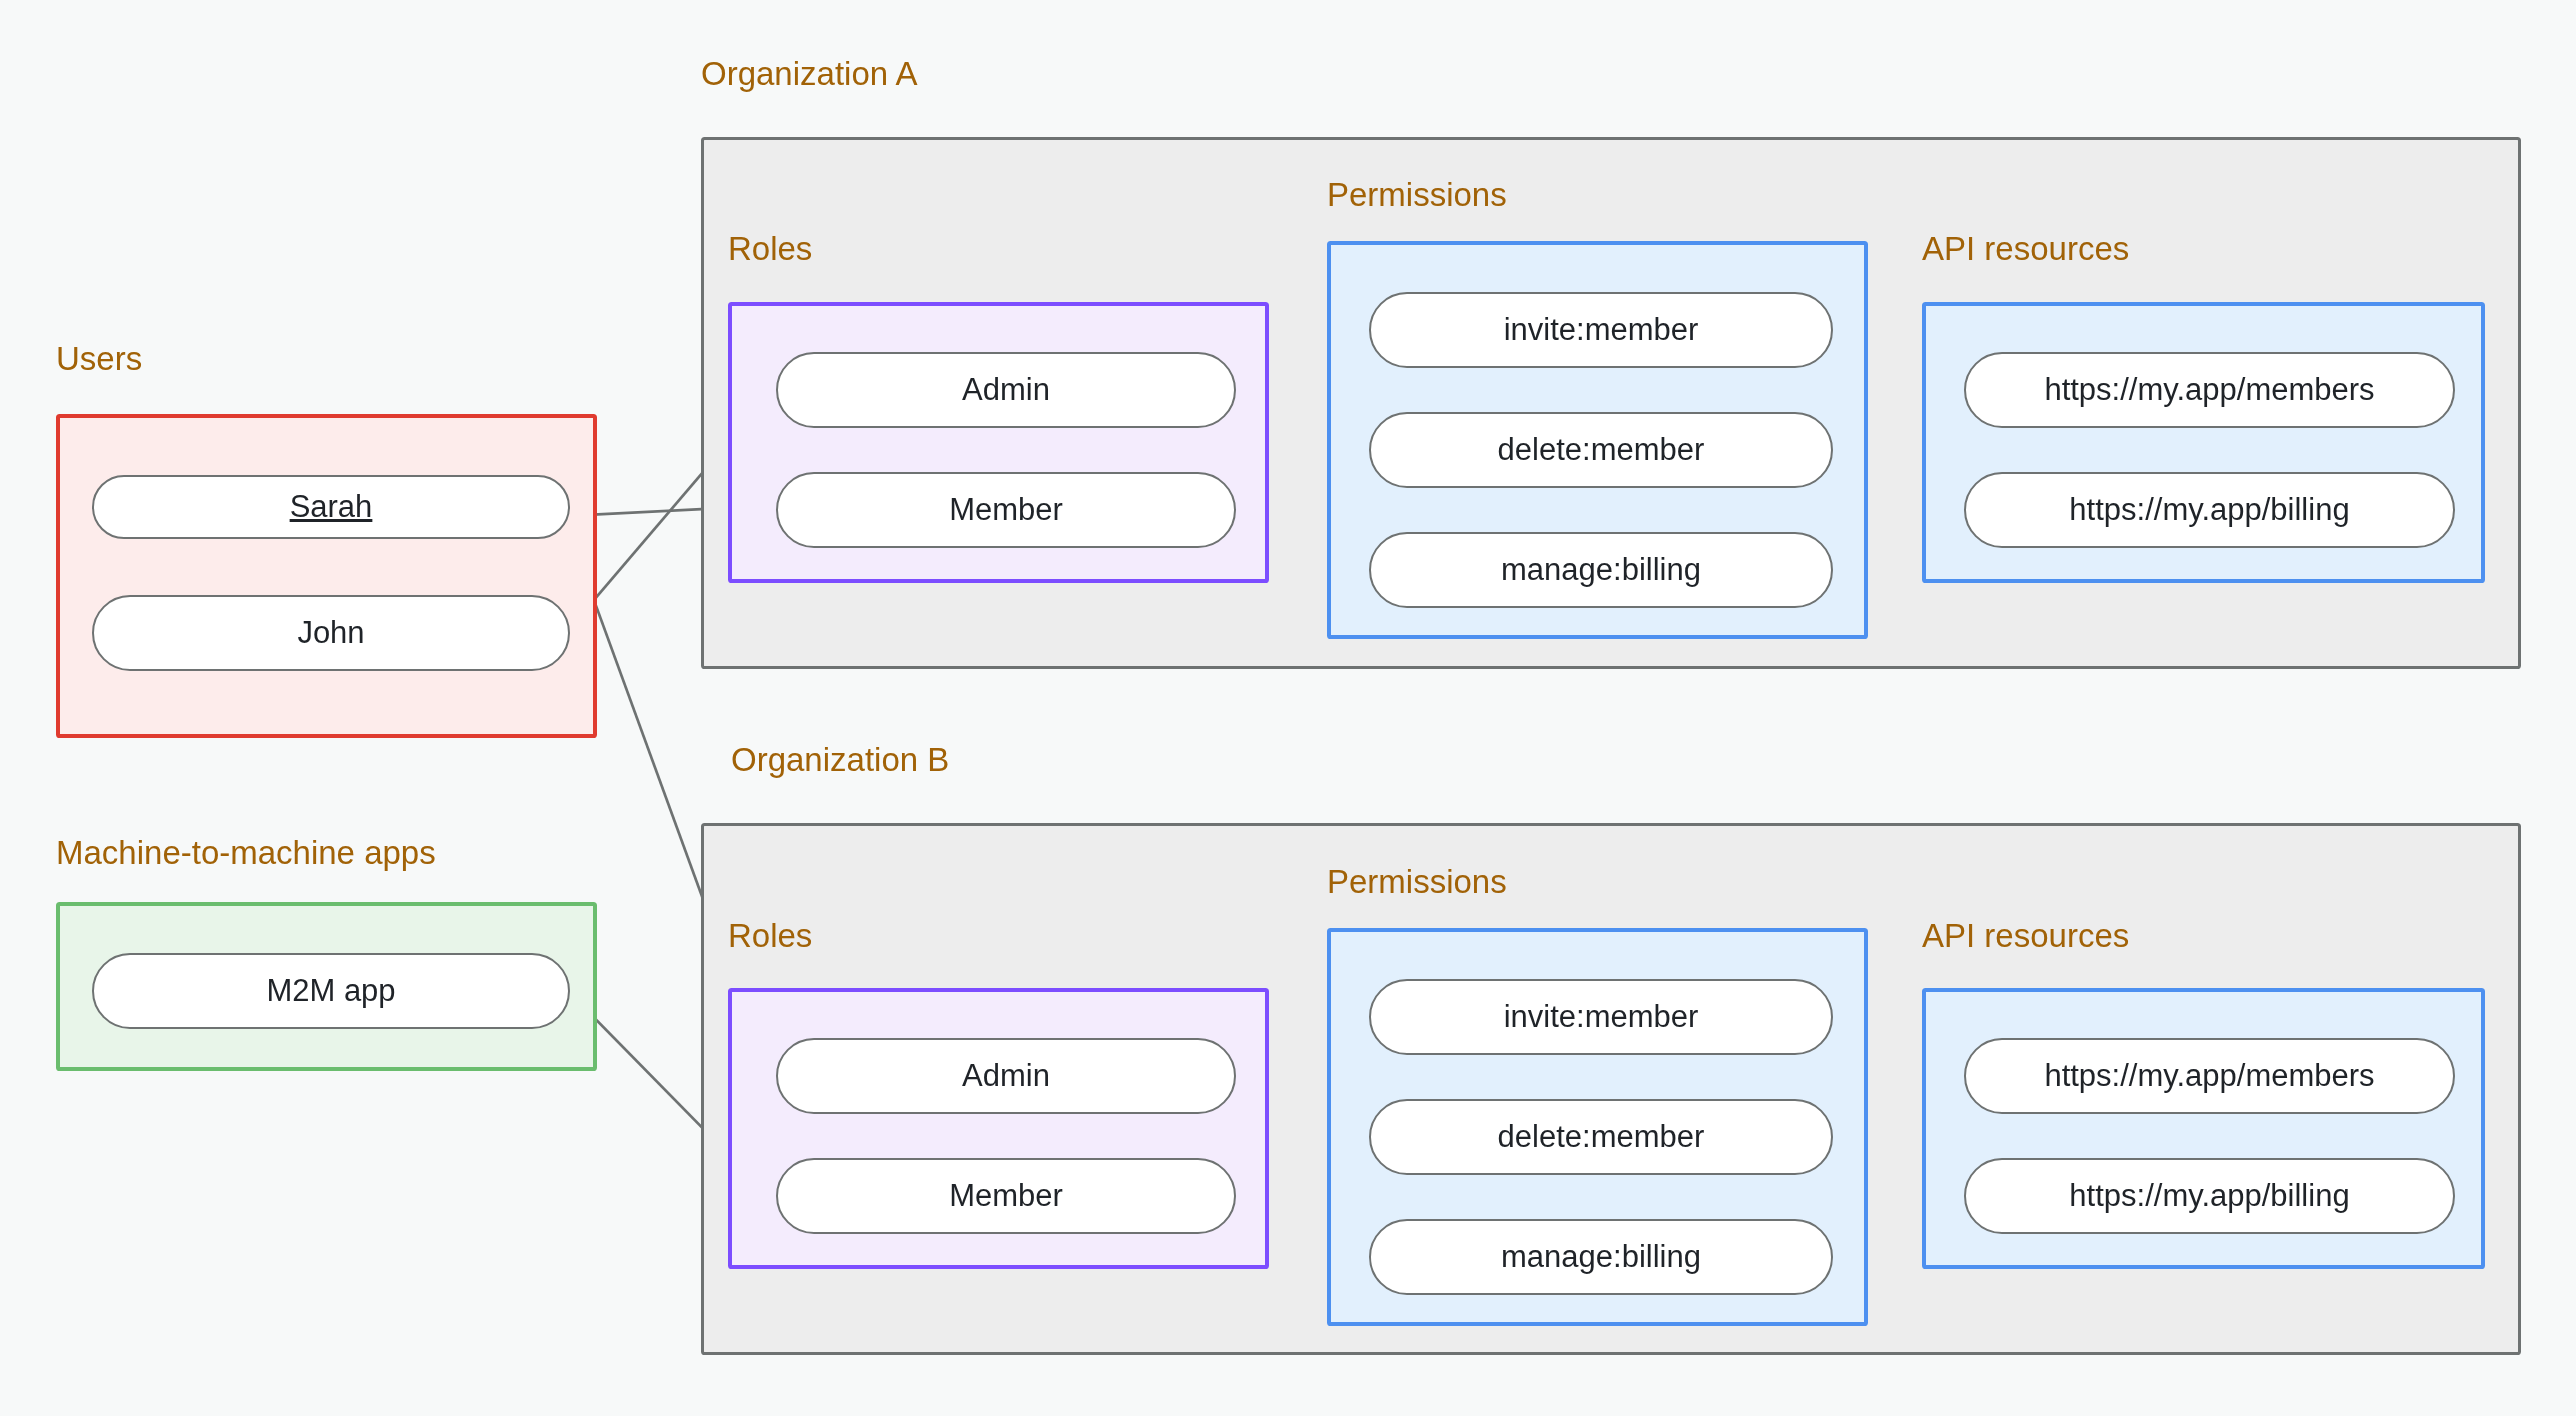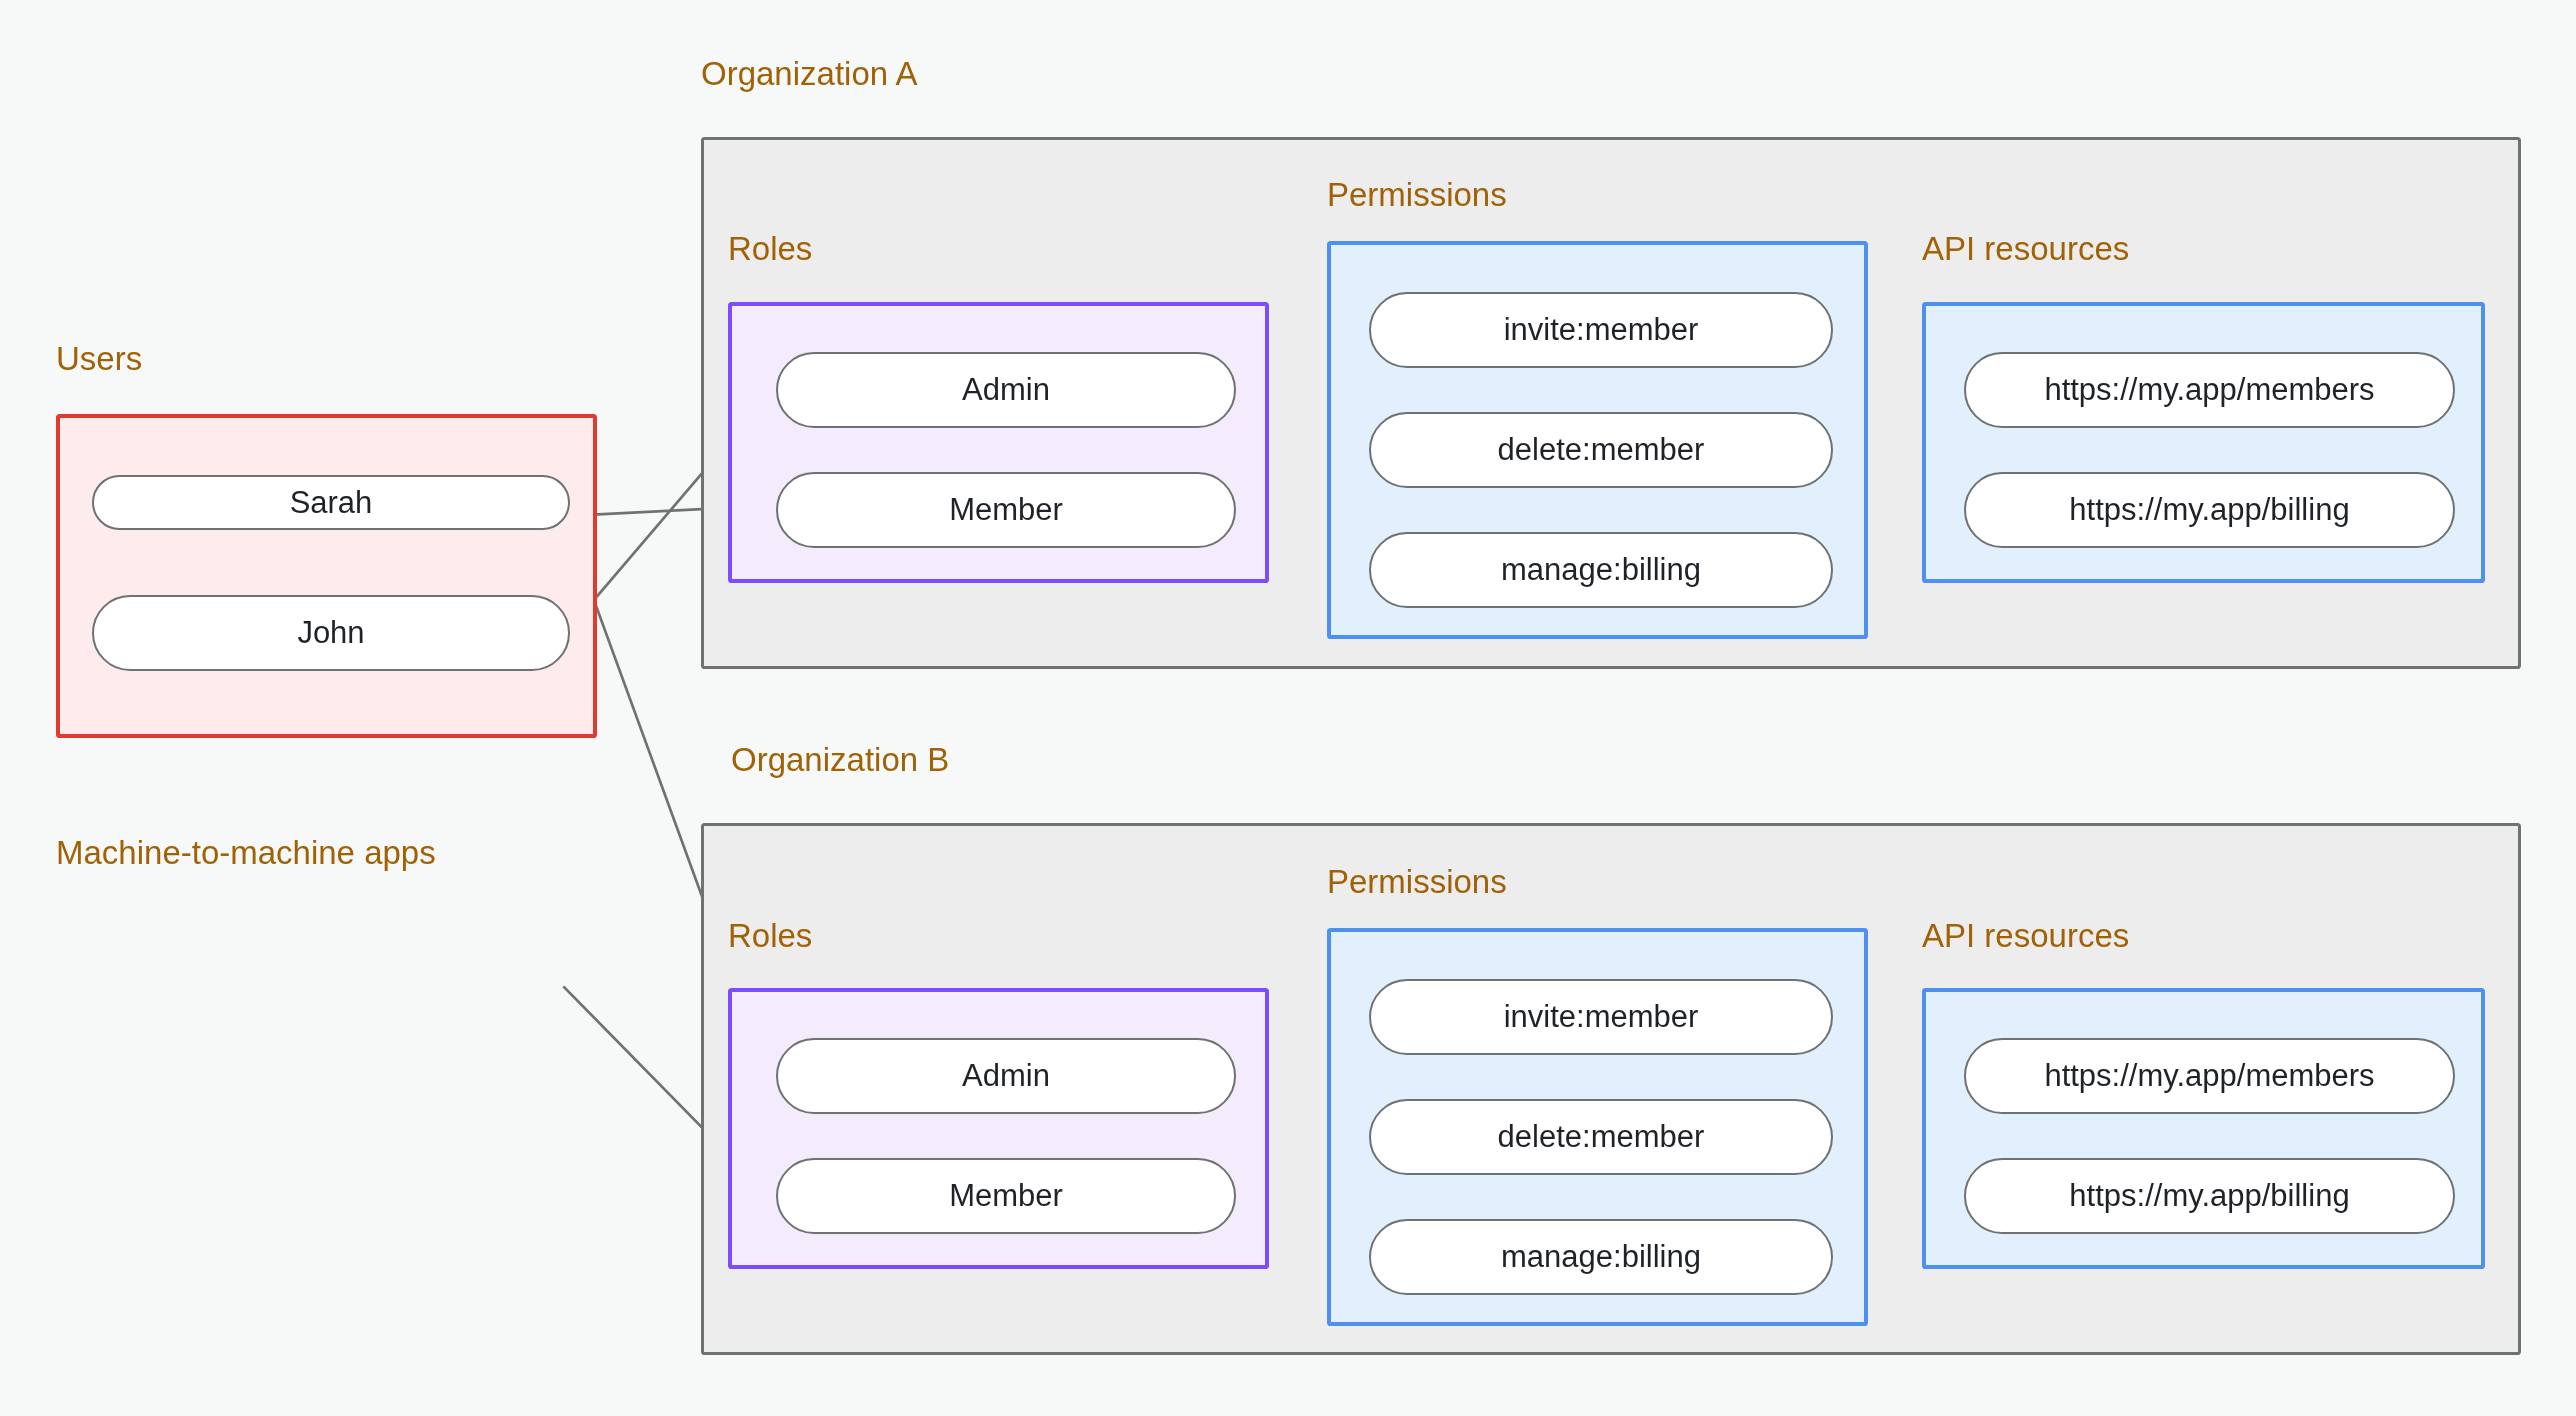--- a/index.html
+++ b/index.html
@@ -97,26 +97,29 @@
       <circle cx="1513" cy="1390" r="11"></circle>
 
       <circle cx="2177" cy="1190" r="11"></circle>
       <circle cx="2177" cy="1324" r="11"></circle>
     </g>
   </svg>
 
   <div class="glabel" style="left:56px;top:342px;">Users</div>
 
   <div class="box users" style="left:56px;top:414px;width:541px;height:324px;">
-    <div class="pill" style="left:32px;top:57px;width:478px;height:55px;">Sarah</div>
+    <div class="pill" style="left:32px;top:57px;width:478px;height:64px;text-decoration:underline;">Sarah</div>
     <div class="pill" style="left:32px;top:177px;width:478px;height:76px;">John</div>
   </div>
 
   <div class="glabel" style="left:56px;top:836px;">Machine-to-machine apps</div>
 
+  <div class="box m2m" style="left:56px;top:902px;width:541px;height:169px;">
+    <div class="pill" style="left:32px;top:47px;width:478px;height:76px;">M2M app</div>
+  </div>
 
   <div class="glabel" style="left:701px;top:57px;">Organization A</div>
 
   <div class="box org" style="left:701px;top:137px;width:1820px;height:532px;"></div>
 
   <div class="glabel" style="left:728px;top:232px;">Roles</div>
   <div class="box roles" style="left:728px;top:302px;width:541px;height:281px;">
     <div class="pill" style="left:44px;top:46px;width:460px;height:76px;">Admin</div>
     <div class="pill" style="left:44px;top:166px;width:460px;height:76px;">Member</div>
   </div>

